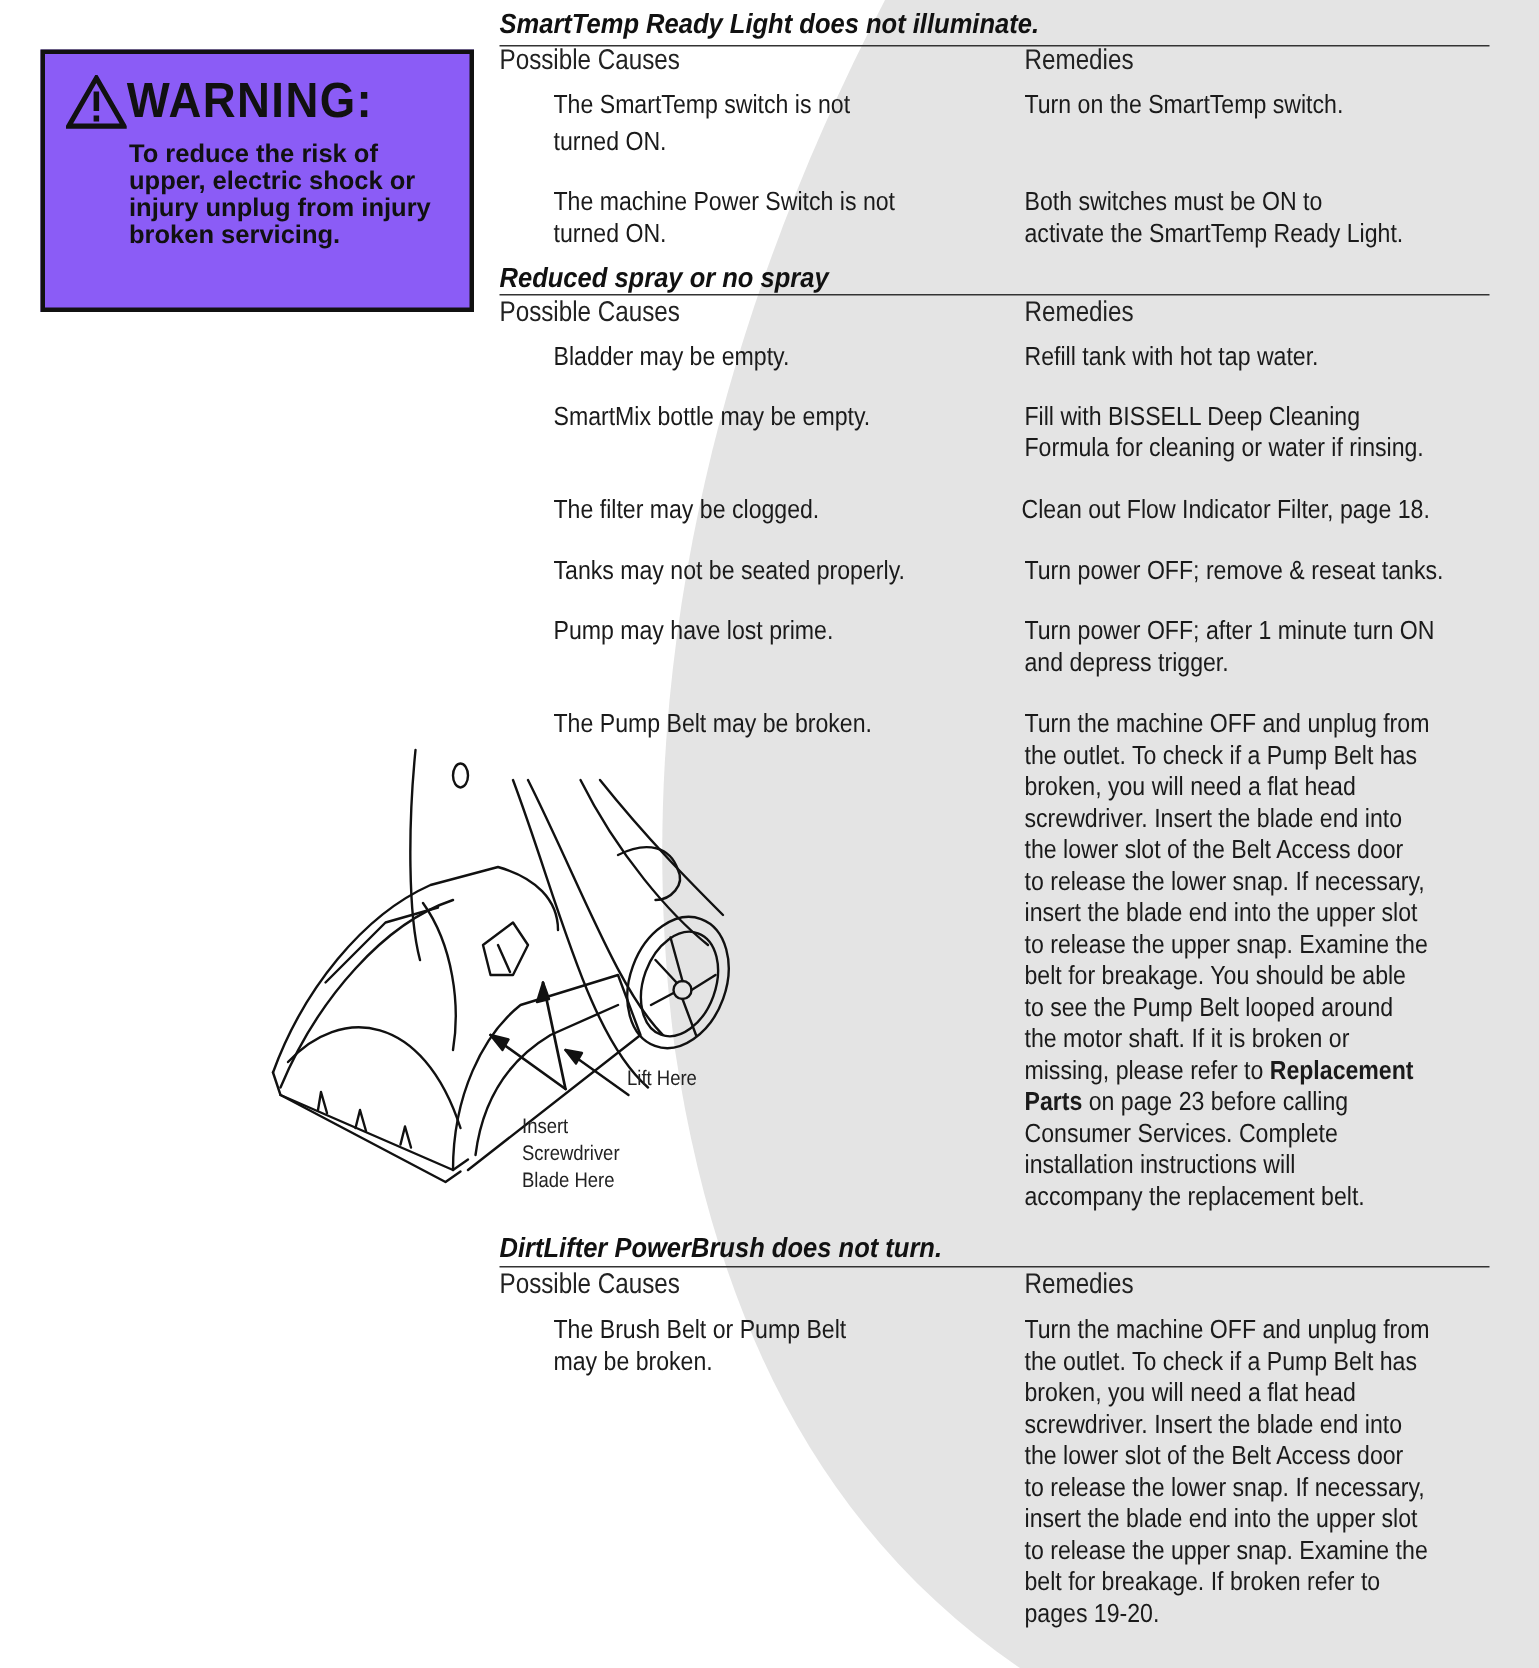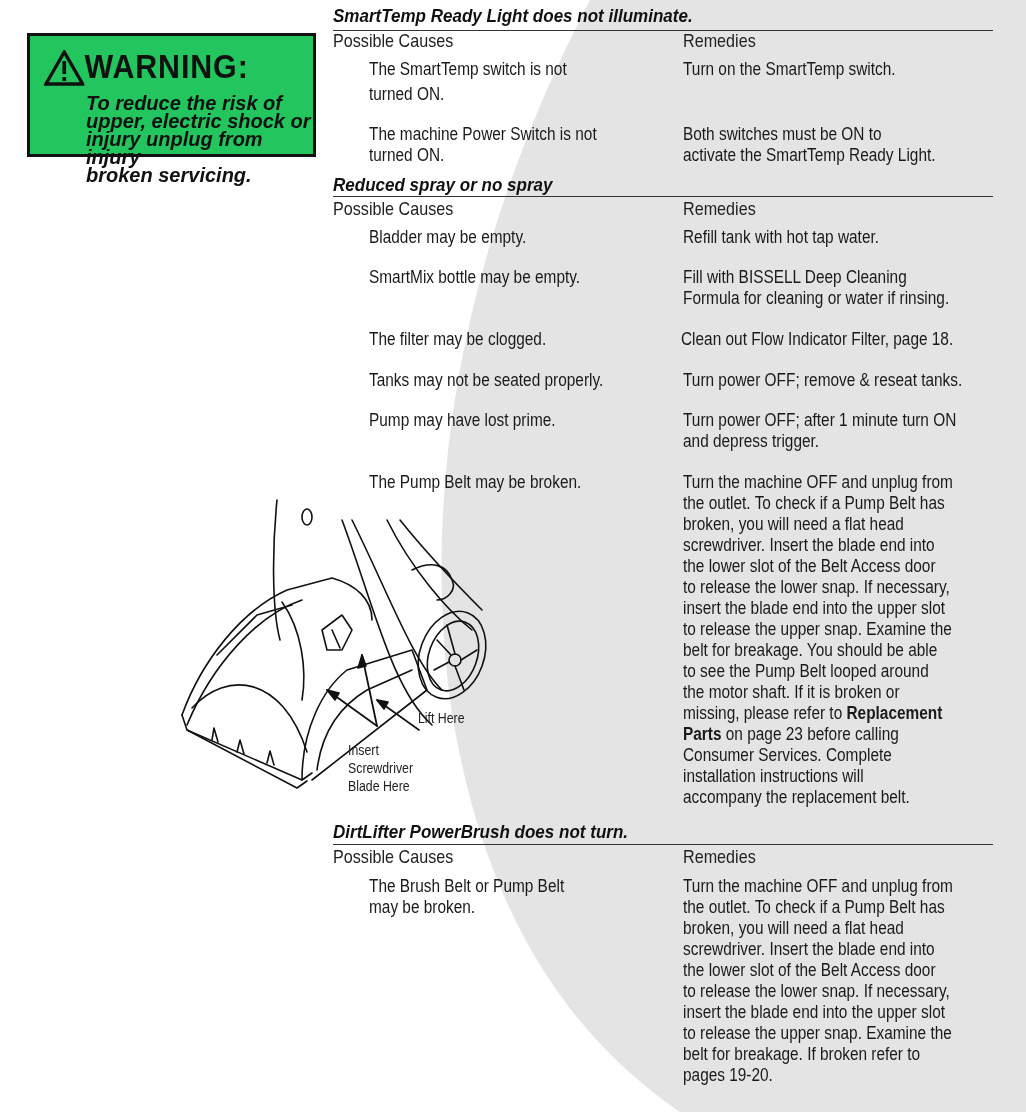--- a/index.html
+++ b/index.html
@@ -3,32 +3,32 @@
 <meta charset="utf-8">
 <style>
   html, body { margin:0; padding:0; }
   body {
     width:1026px; height:1112px; position:relative; overflow:hidden;
     background:#ffffff; color:#111;
     font-family:"Liberation Sans", "DejaVu Sans", sans-serif;
   }
   .bg-shape { position:absolute; left:0; top:0; width:1026px; height:1112px; z-index:0; }
   .warning-box {
-    position:absolute; left:27px; top:33px; width:289px; height:124px;
-    border:3px solid #111; box-sizing:border-box; z-index:2; background:#22c55e;
+    position:absolute; left:27px; top:33px; width:289px; height:175px;
+    border:3px solid #111; box-sizing:border-box; z-index:2; background:#8b5cf6;
   }
   .warning-title {
     position:absolute; left:14px; top:12px; font-weight:bold; font-size:33px;
     letter-spacing:1px; display:flex; align-items:flex-end;
     transform:scaleX(0.92); transform-origin:left;
   }
   .warning-title svg { margin-right:0; }
   .warning-body {
-    position:absolute; left:56px; top:58px; font-weight:bold; font-size:20px;
-    line-height:18px; width:230px;font-style:italic;
+    position:absolute; left:56px; top:58px; font-weight:bold; font-size:17px;
+    line-height:18px; width:230px;
   }
   .content { position:absolute; left:333px; top:0; width:662px; z-index:2; }
   .section-title {
     font-weight:bold; font-style:italic; font-size:18.5px; position:absolute; left:0;
     white-space:nowrap; transform:scaleX(0.92); transform-origin:left;
   }
   .rule { position:absolute; left:0; width:660px; height:1px; background:#333; }
   .col-head { position:absolute; font-size:19px; font-weight:normal; color:#222; transform:scaleX(0.85); transform-origin:left; white-space:nowrap; }
   .cause, .remedy {
     position:absolute; font-size:17.5px; line-height:21px; color:#1a1a1a;

